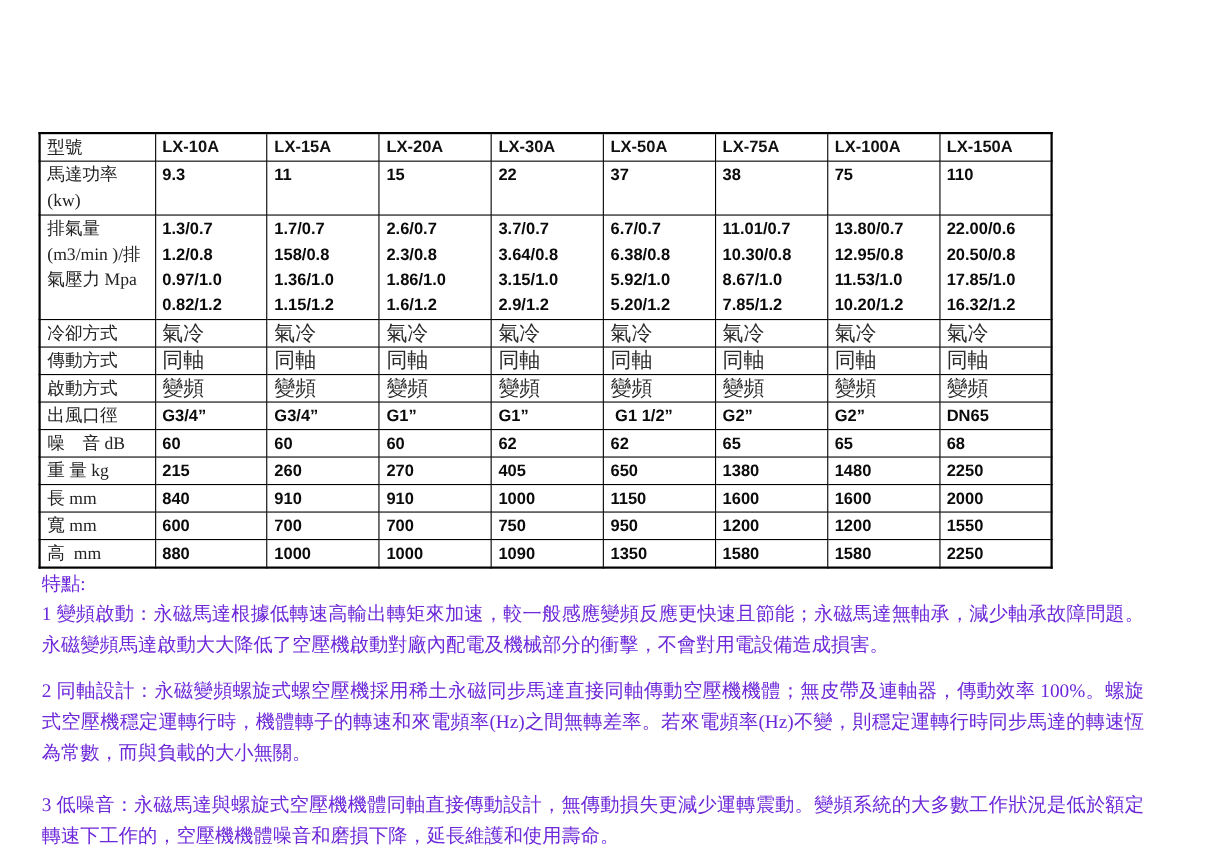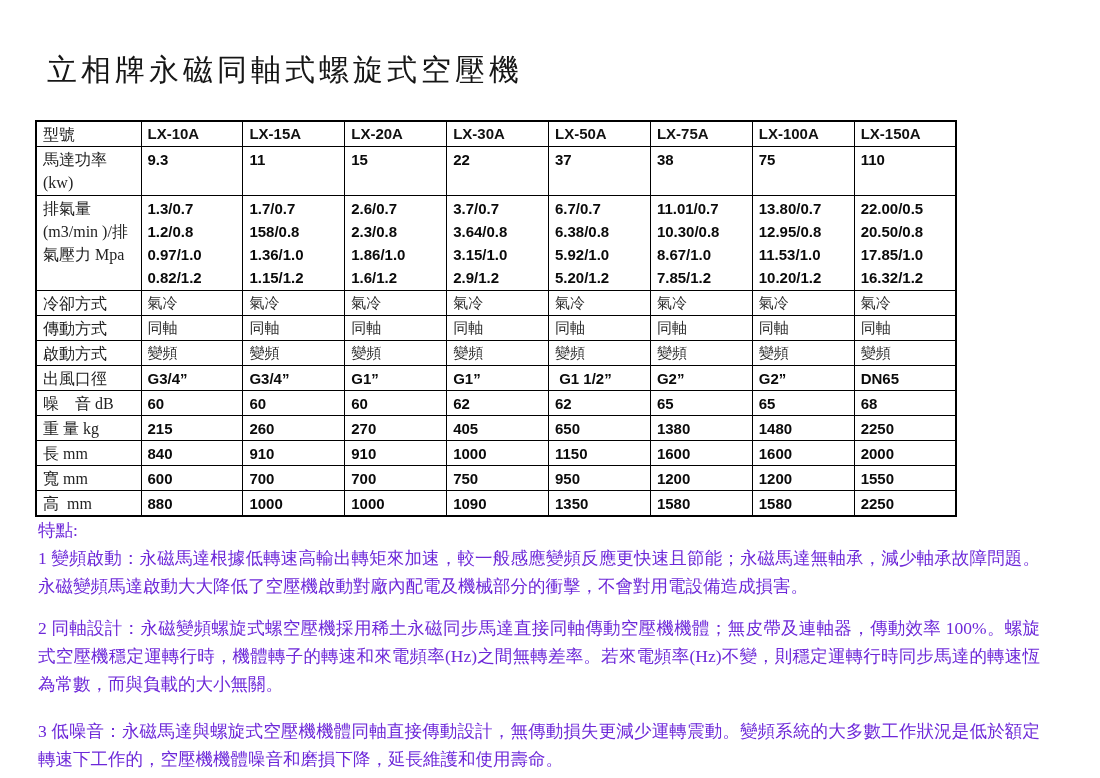--- a/index.html
+++ b/index.html
@@ -64,21 +64,21 @@
     font-family: "Liberation Sans", sans-serif;
     font-weight: bold;
     font-size: 15px;
     line-height: 23px;
     color: #0a0a0a;
     white-space: pre-wrap;
   }
   td.val.cjk {
     font-family: "Liberation Serif", serif;
     font-weight: normal;
-    font-size: 15px;
+    font-size: 19px;
     color: #2d2d2d;
     margin-top: 35px;
   }
   .features {
     position: absolute;
     left: 38px;
     top: 516px;
     width: 1002px;
     font-size: 17.5px;
     line-height: 28px;
@@ -92,21 +92,20 @@
     text-align: justify;
   }
   .features p.p2 { margin-bottom: 19px; }
   .features p.p3 { margin-bottom: 0; }
 </style>
 </head>
 <body>
 
 <div class="page">
 
-  <h1 class="doc-title">立相牌永磁同軸式螺旋式空壓機</h1>
 
   <table class="spec">
     <colgroup>
       <col class="label-col">
       <col>
         <col>
         <col>
         <col>
         <col>
         <col>
@@ -166,21 +165,21 @@
 5.92/1.0
 5.20/1.2</td>
           <td class="val">11.01/0.7
 10.30/0.8
 8.67/1.0
 7.85/1.2</td>
           <td class="val">13.80/0.7
 12.95/0.8
 11.53/1.0
 10.20/1.2</td>
-          <td class="val">22.00/0.5
+          <td class="val">22.00/0.6
 20.50/0.8
 17.85/1.0
 16.32/1.2</td>
         </tr>
         <tr style="height: 25px;">
           <td class="rowlabel">冷卻方式</td>
           <td class="val cjk">氣冷</td>
           <td class="val cjk">氣冷</td>
           <td class="val cjk">氣冷</td>
           <td class="val cjk">氣冷</td>

